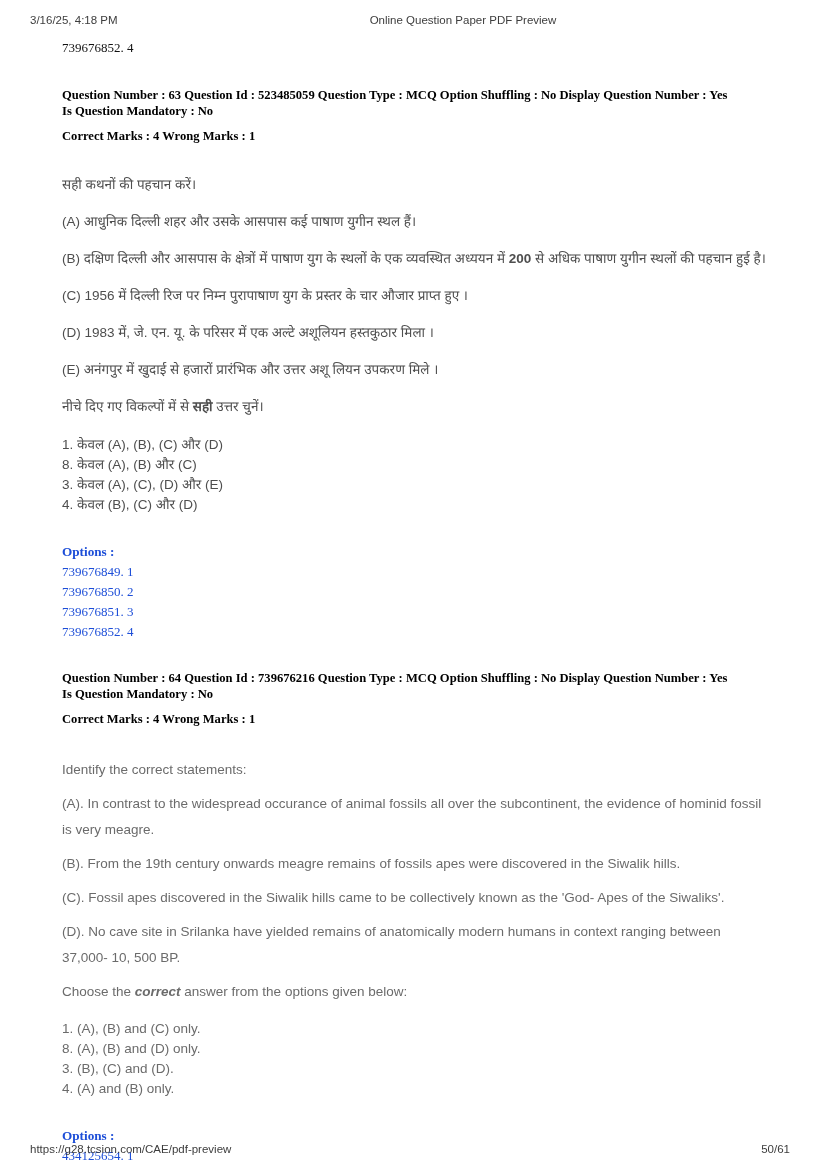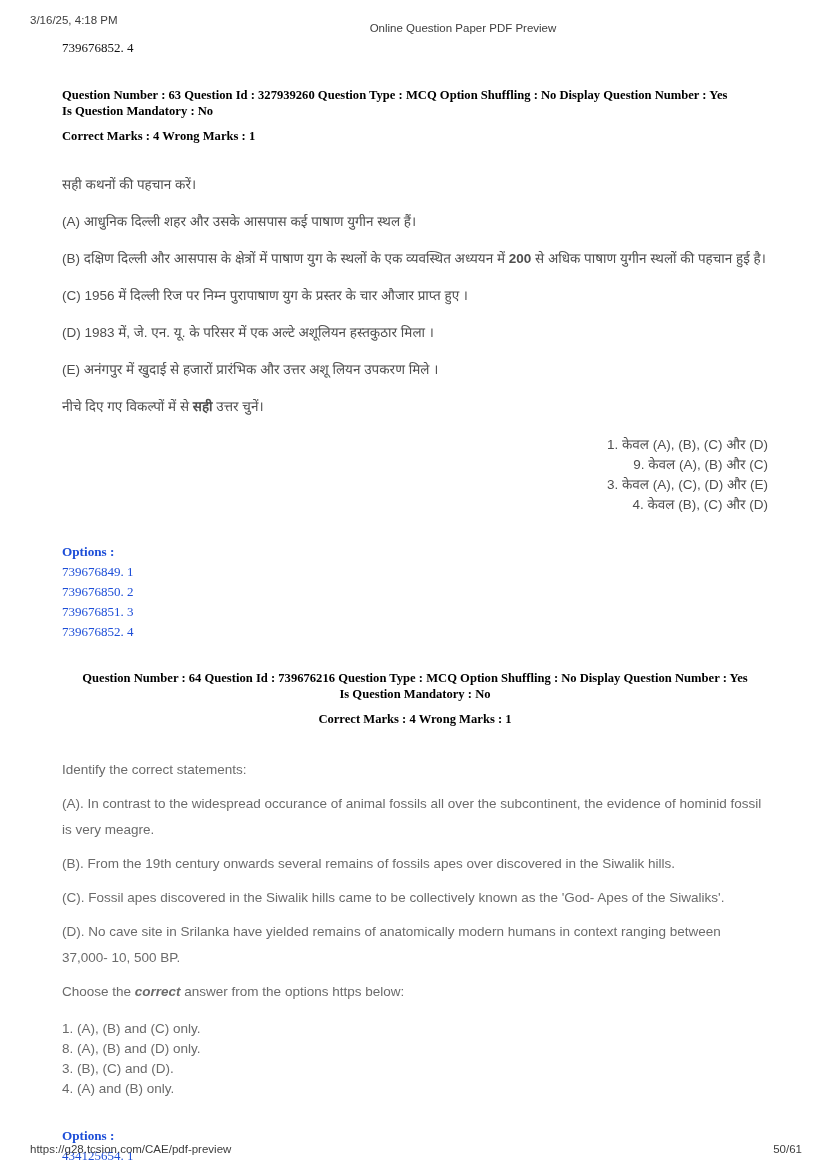--- a/index.html
+++ b/index.html
@@ -10,27 +10,27 @@
     font-family:"Liberation Sans", sans-serif;
     overflow:hidden;
     box-sizing:border-box;
   }
   
   .top-row {
     position:absolute; top:14px; left:30px; right:20px;
     font-size:11.5px; color:#3d3d3d;
   }
   .hdr-datetime { position:absolute; left:0; top:0; }
-  .hdr-title { position:absolute; left:90px; right:0; top:8px; text-align:center; }
+  .hdr-title { position:absolute; left:90px; right:0; top:0; text-align:center; }
   .page-footer {
     position:absolute; bottom:14px; left:30px; right:20px;
     font-size:11.5px; color:#3d3d3d;
   }
   .footer-url { position:absolute; left:0; bottom:0; }
-  .footer-page { position:absolute; right:4px; bottom:0; }
+  .footer-page { position:absolute; right:16px; bottom:0; }
 
   
   .content { position:absolute; top:36px; left:62px; width:706px; }
 
   .stray-id {
     font-family:"Liberation Serif", serif;
     font-size:13px; color:#111; margin-top:4px;
   }
 
   
@@ -45,63 +45,63 @@
   
   .q-body { margin-top:30px; }
   .q-body.hi { color:#4e4e4e; font-size:13.5px; }
   .q-body.hi p { margin:0 0 16px 0; line-height:21px; }
   .q-body.en { color:#6b6b6b; font-size:13.5px; }
   .q-body.en p { margin:0 0 8px 0; line-height:26px; }
   .q-body .b { font-weight:bold; }
   .q-body .bi { font-weight:bold; font-style:italic; }
 
   .choices { margin-top:14px; }
-  .hi .choices { margin-top:18px;text-align:right; }
+  .hi .choices { margin-top:18px; }
   .choice-row { line-height:20px; }
 
   
   .options-section { margin-top:27px; font-family:"Liberation Serif", serif; color:#1d4ed8; }
   .options-label { font-weight:bold; font-size:13.2px; line-height:20px; }
   .option-id { font-size:13px; line-height:20px; }
 
-  .q64-meta { margin-top:28px;text-align:center; }
+  .q64-meta { margin-top:28px; }
   .en-gap { margin-top:33px; }
 </style>
 </head>
 <body>
 
 <div class="page">
 
   <div class="top-row">
     <span class="hdr-datetime">3/16/25, 4:18 PM</span>
     <span class="hdr-title">Online Question Paper PDF Preview</span>
   </div>
 
   <div class="content">
 
     <div class="stray-id">739676852. 4</div>
 
     <div>
       <div class="q-meta">
-        <div class="meta-line">Question Number : 63 Question Id : 327939260 Question Type : MCQ Option Shuffling : No Display Question Number : Yes</div>
+        <div class="meta-line">Question Number : 63 Question Id : 523485059 Question Type : MCQ Option Shuffling : No Display Question Number : Yes</div>
         <div class="meta-line">Is Question Mandatory : No</div>
         <div class="marks-line">Correct Marks : 4 Wrong Marks : 1</div>
       </div>
 
       <div class="q-body hi">
         <p>सही कथनों की पहचान करें।</p>
         <p>(A)  आधुनिक दिल्ली शहर और उसके आसपास कई पाषाण युगीन  स्थल हैं।</p>
         <p><span>(B)  दक्षिण दिल्ली और आसपास के क्षेत्रों में पाषाण युग के स्थलों के  एक व्यवस्थित अध्ययन में </span><span class="b">200</span><span>  से अधिक पाषाण युगीन स्थलों की पहचान हुई है।</span></p>
         <p>(C)  1956 में दिल्ली रिज पर निम्न पुरापाषाण  युग के प्रस्तर के चार औजार प्राप्त हुए ।</p>
         <p>(D)  1983 में, जे. एन. यू. के परिसर में एक अल्टे अशूलियन हस्तकुठार मिला ।</p>
         <p>(E)  अनंगपुर में खुदाई से हजारों प्रारंभिक और उत्तर अशू लियन उपकरण मिले ।</p>
         <p><span>नीचे दिए गए विकल्पों में से </span><span class="b">सही</span><span> उत्तर चुनें।</span></p>
         <div class="choices">
           <div class="choice-row">1. केवल (A), (B), (C) और (D)</div>
-          <div class="choice-row">9. केवल (A), (B) और (C)</div>
+          <div class="choice-row">8. केवल (A), (B) और (C)</div>
           <div class="choice-row">3. केवल (A), (C), (D) और (E)</div>
           <div class="choice-row">4. केवल (B), (C) और (D)</div>
         </div>
       </div>
 
       <div class="options-section">
         <div class="options-label">Options :</div>
         <div class="option-id">739676849. 1</div>
         <div class="option-id">739676850. 2</div>
         <div class="option-id">739676851. 3</div>
@@ -112,24 +112,24 @@
     <div>
       <div class="q-meta q64-meta">
         <div class="meta-line">Question Number : 64 Question Id : 739676216 Question Type : MCQ Option Shuffling : No Display Question Number : Yes</div>
         <div class="meta-line">Is Question Mandatory : No</div>
         <div class="marks-line">Correct Marks : 4 Wrong Marks : 1</div>
       </div>
 
       <div class="q-body en">
         <p class="en-gap">Identify the correct statements:</p>
         <p>(A). In contrast to the widespread occurance of animal fossils all over the subcontinent, the evidence of hominid fossil is very meagre.</p>
-        <p>(B). From the 19th century onwards several remains of fossils apes over discovered in the Siwalik hills.</p>
+        <p>(B). From the 19th century onwards meagre remains of fossils apes were discovered in the Siwalik hills.</p>
         <p>(C). Fossil apes discovered in the Siwalik hills came to be collectively known as the 'God- Apes of the Siwaliks'.</p>
         <p>(D). No cave site in Srilanka have yielded remains of anatomically modern humans in context ranging between 37,000- 10, 500 BP.</p>
-        <p><span>Choose the </span><span class="bi">correct</span><span> answer from the options https below:</span></p>
+        <p><span>Choose the </span><span class="bi">correct</span><span> answer from the options given below:</span></p>
         <div class="choices">
           <div class="choice-row">1. (A), (B) and (C) only.</div>
           <div class="choice-row">8. (A), (B) and (D) only.</div>
           <div class="choice-row">3. (B), (C) and (D).</div>
           <div class="choice-row">4. (A) and (B) only.</div>
         </div>
       </div>
 
       <div class="options-section">
         <div class="options-label">Options :</div>

